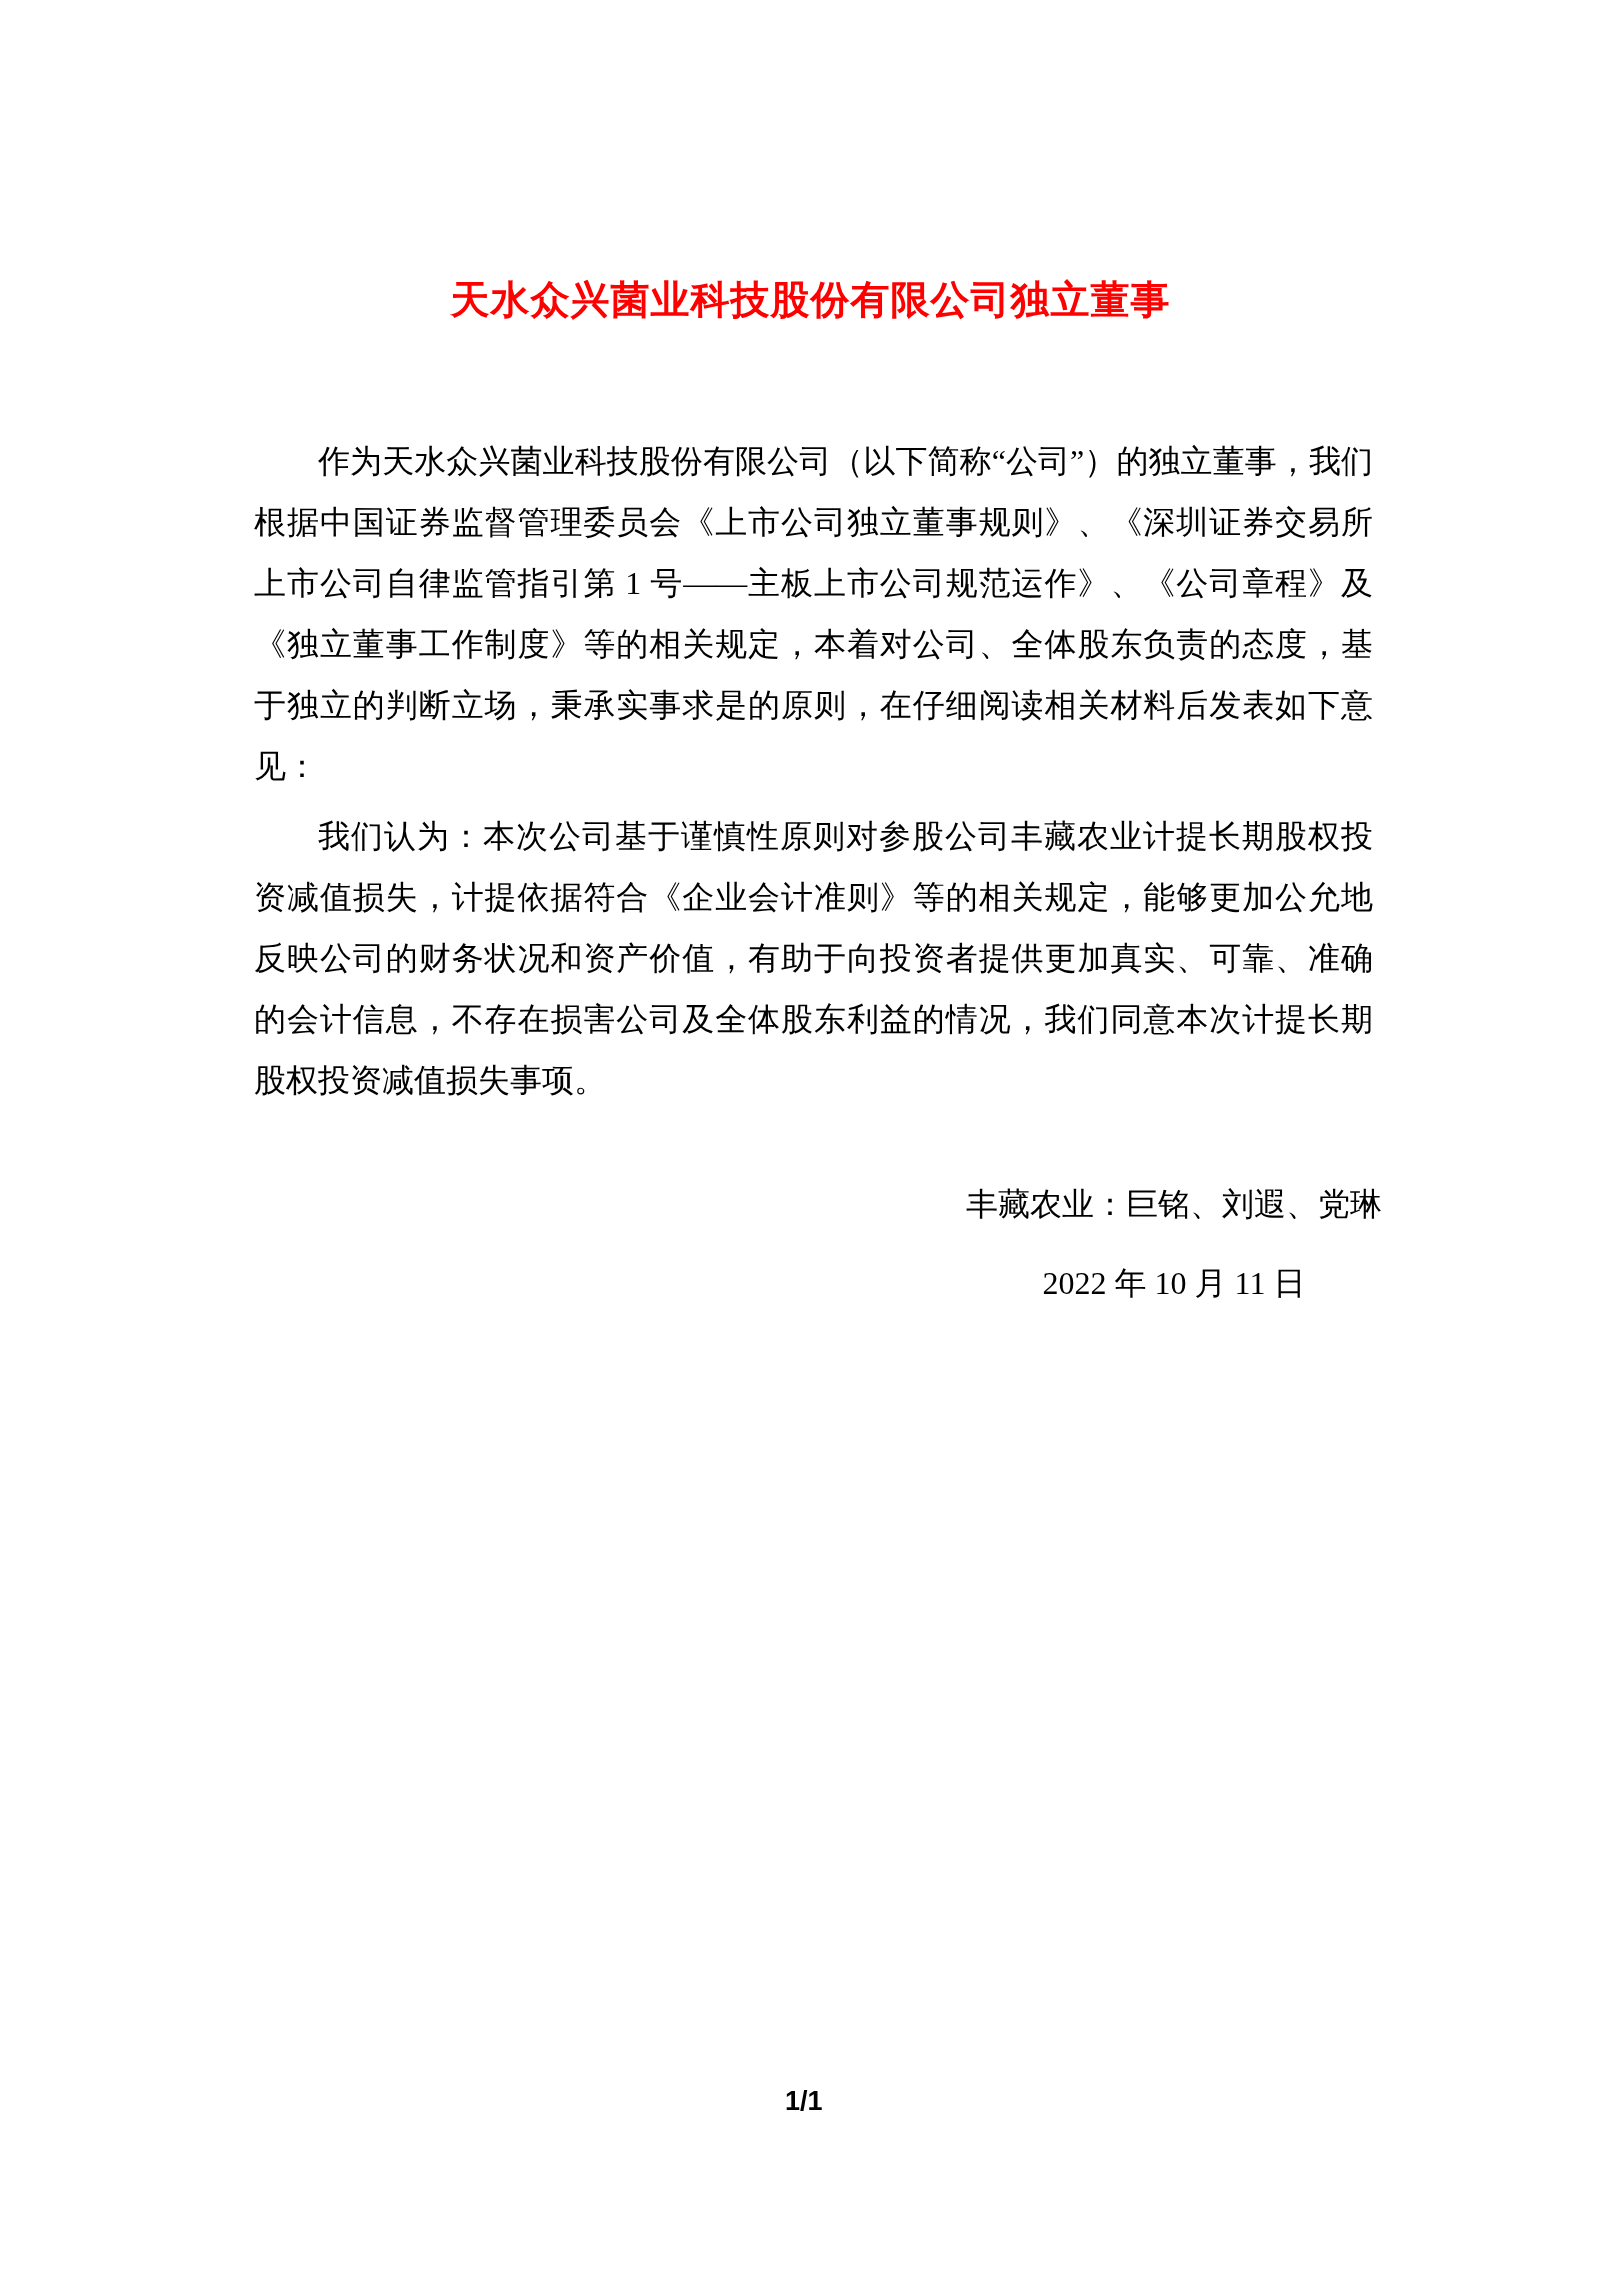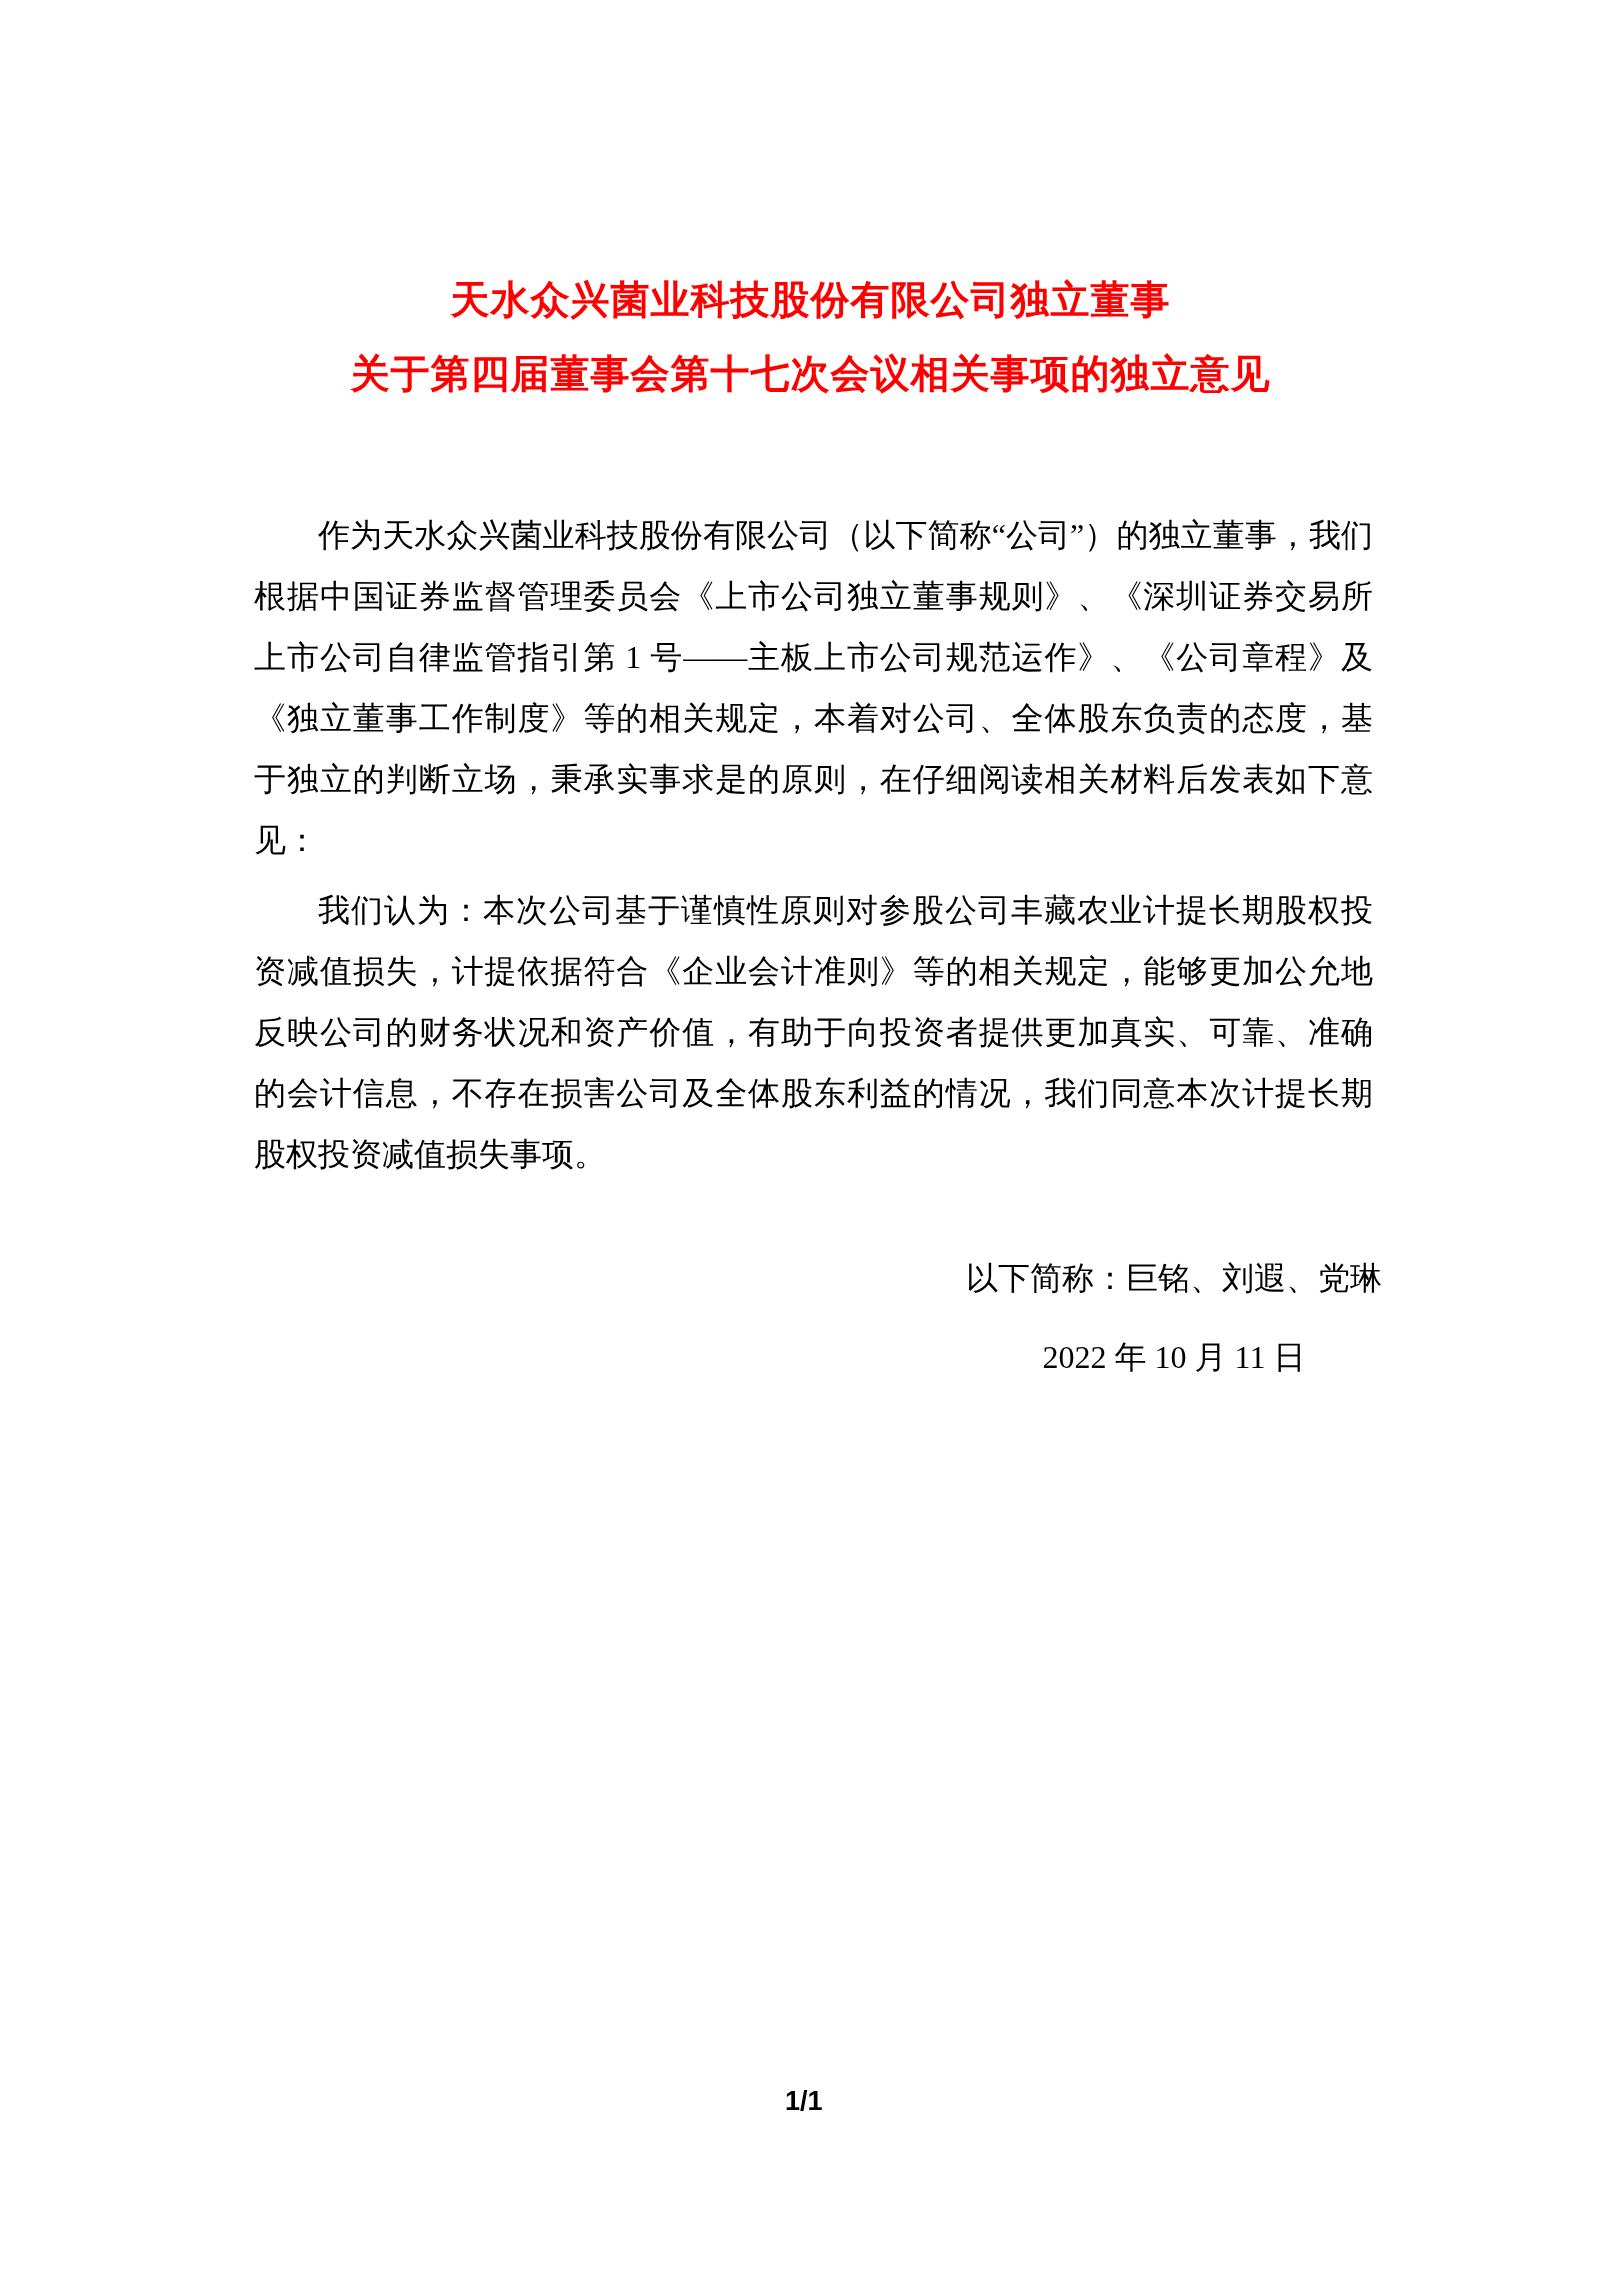--- a/index.html
+++ b/index.html
@@ -63,29 +63,28 @@
     font-size: 27px;
   }
 </style>
 </head>
 <body>
 
 <div class="page">
 
   <div class="title-block" style="color: rgb(255, 0, 0);">
     <div>天水众兴菌业科技股份有限公司独立董事</div>
-    <div>关于第四届董事会第十七次会议相关事项的独立意见</div>
   </div>
 
   <div class="content">
     <p class="body-para">作为天水众兴菌业科技股份有限公司（以下简称“公司”）的独立董事，我们根据中国证券监督管理委员会《上市公司独立董事规则》、《深圳证券交易所上市公司自律监管指引第 1 号——主板上市公司规范运作》、《公司章程》及《独立董事工作制度》等的相关规定，本着对公司、全体股东负责的态度，基于独立的判断立场，秉承实事求是的原则，在仔细阅读相关材料后发表如下意见：</p>
     <p class="body-para">我们认为：本次公司基于谨慎性原则对参股公司丰藏农业计提长期股权投资减值损失，计提依据符合《企业会计准则》等的相关规定，能够更加公允地反映公司的财务状况和资产价值，有助于向投资者提供更加真实、可靠、准确的会计信息，不存在损害公司及全体股东利益的情况，我们同意本次计提长期股权投资减值损失事项。</p>
 
     <div class="signature-block">
-      <div class="signature-signers">以下简称：巨铭、刘遐、党琳</div>
+      <div class="signature-signers">丰藏农业：巨铭、刘遐、党琳</div>
       <div class="signature-date">2022 年 10 月 11 日</div>
     </div>
   </div>
 
   <div class="footer">1/1</div>
 
 </div>
 
 
 </body></html>

